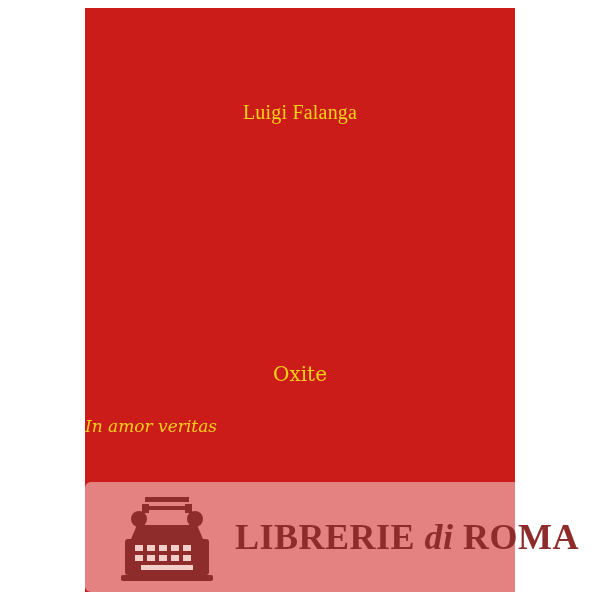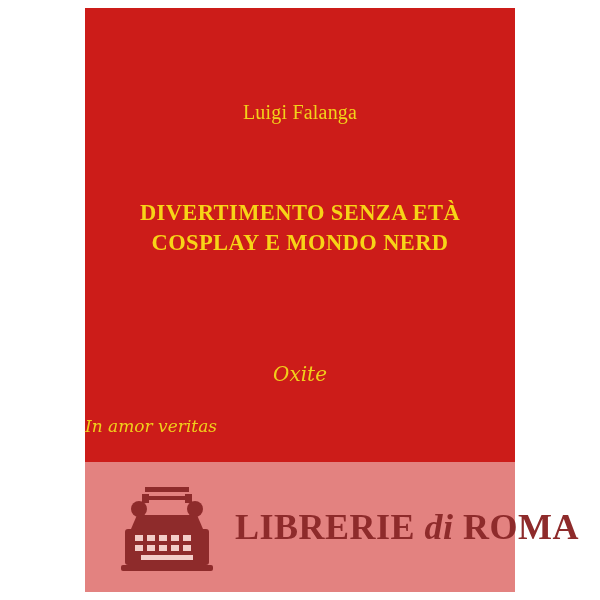--- a/index.html
+++ b/index.html
@@ -54,44 +54,44 @@
   }
   #publisher {
     position: absolute;
     top: 354px;
     left: 0;
     width: 100%;
     text-align: center;
     color: #f0cf1b;
     font-size: 20px;
     font-family: "DejaVu Serif", serif;
-    font-style: italic;
   }
   #tagline {
     position: absolute;
     top: 408px;
     left: 0;
     width: 100%;
     color: #f0cf1b;
     font-size: 17px;
     font-style: italic;
     font-family: "DejaVu Serif", serif;
   }
   
   #watermark {
     position: absolute;
     left: 85px;
     right: 0;
     bottom: 8px;
-    height: 130px;
+    height: 110px;
     background: rgba(255, 255, 255, 0.45);
     display: flex;
     align-items: center;
     padding-left: 30px;
     box-sizing: border-box;
+    border-radius: 6px;
   }
   #watermark-band-left {
     position: absolute;
     left: 0;
     bottom: 8px;
     width: 85px;
     height: 110px;
     background: #ffffff;
   }
   #logo-icon {
@@ -115,24 +115,20 @@
 </style>
 </head>
 <body>
 
 <div id="page">
 
   <div id="cover">
 
     <div id="author">Luigi Falanga</div>
 
-    <div id="title-block">
-      <span class="line">DIVERTIMENTO SENZA ETÀ</span>
-      <span class="line">COSPLAY E MONDO NERD</span>
-    </div>
 
     <div id="publisher">Oxite</div>
 
     <div id="tagline">In amor veritas</div>
   </div>
 
   <div id="watermark-band-left"></div>
 
   <div id="watermark">
 

